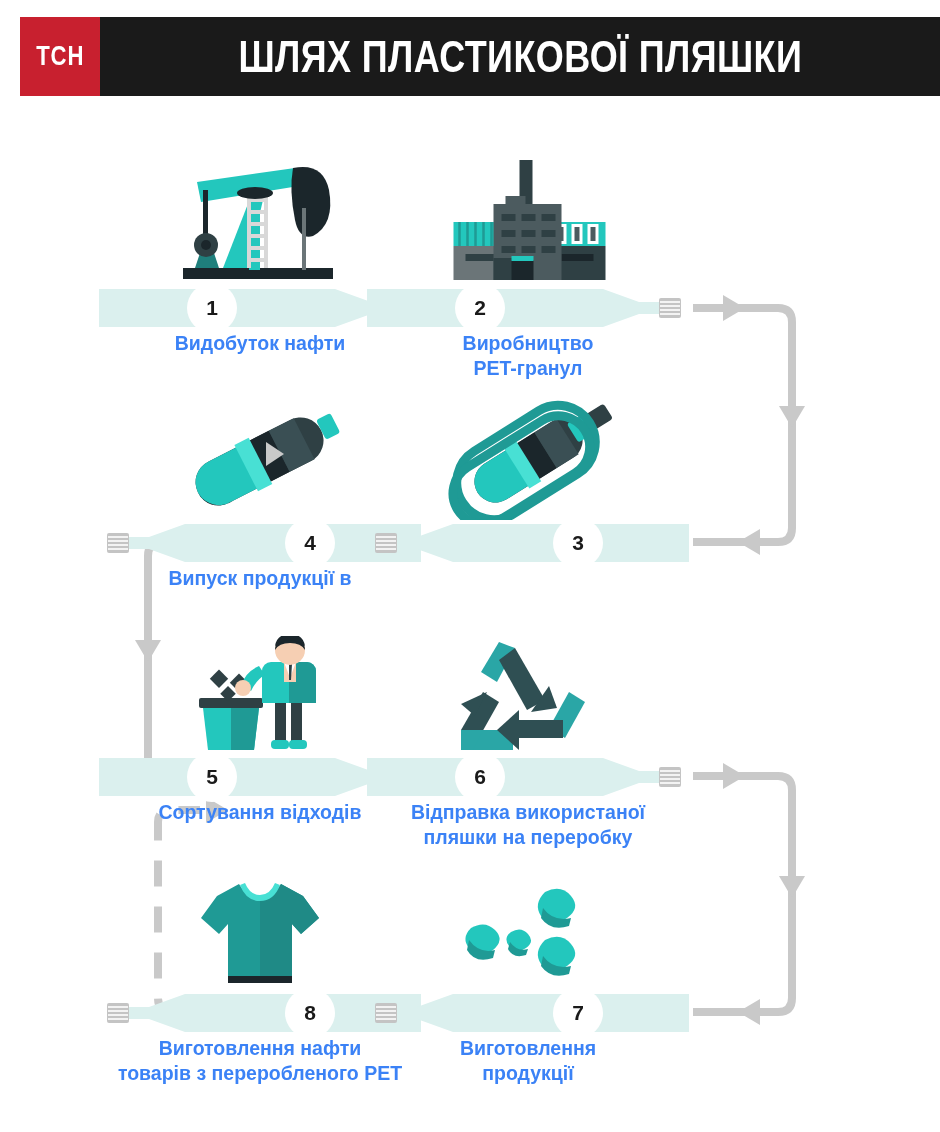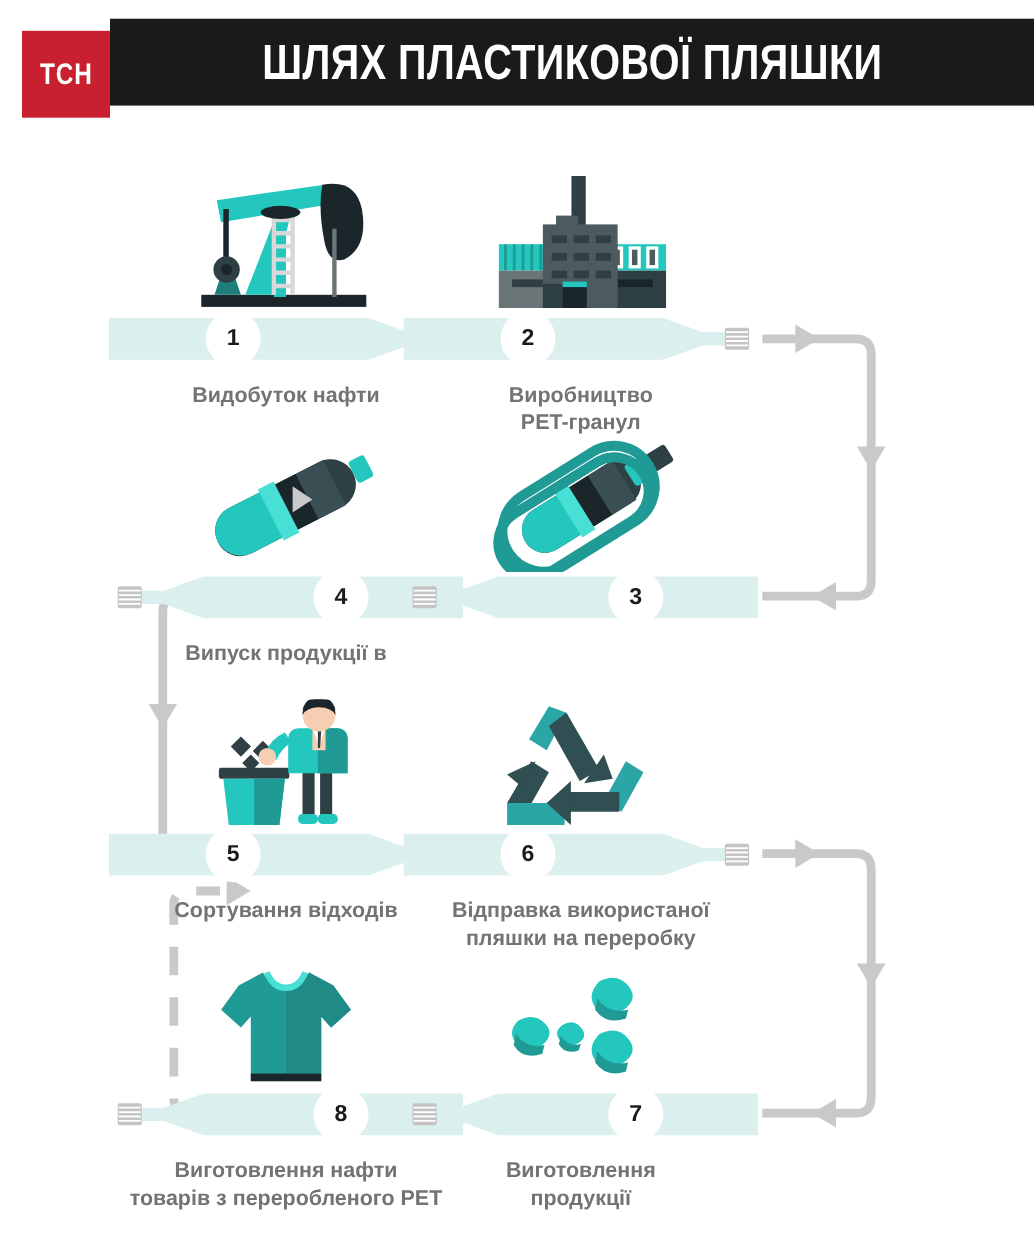--- a/index.html
+++ b/index.html
@@ -7,21 +7,21 @@
     width:940px;height:1132px;
     background:#ffffff;
     font-family:"Liberation Sans","DejaVu Sans",sans-serif;
     position:relative;overflow:hidden;
   }
 
   
   .header{position:absolute;left:0;top:0;width:940px;height:110px;background:#ffffff;}
   .header-bar{position:absolute;left:100px;top:17px;width:840px;height:79px;background:#1a1a1a;}
   .logo-box{position:absolute;left:20px;top:17px;width:80px;height:79px;background:#c8202f;
-            display:flex;align-items:center;justify-content:center;margin-top:11px;}
+            display:flex;align-items:center;justify-content:center;}
   .logo-text{color:#ffffff;font-weight:bold;font-size:27px;letter-spacing:1px;
              font-family:"Liberation Sans",sans-serif;transform:scaleX(.82);}
   .header-title{position:absolute;left:100px;top:17px;width:840px;height:79px;
                 display:flex;align-items:center;justify-content:center;
                 color:#ffffff;font-size:45px;font-weight:bold;letter-spacing:.5px;
                 transform-origin:center;text-align:right;}
   .header-title span{display:inline-block;transform:scaleX(.80);white-space:nowrap;}
 
   
   .canvas{position:absolute;left:0;top:110px;width:940px;height:1022px;}
@@ -35,22 +35,22 @@
   .icon-wrap svg{position:absolute;left:50%;transform:translateX(-50%);bottom:0;}
 
   .label-row{position:relative;width:330px;height:46px;}
   .bottle{position:absolute;left:0;top:0;width:330px;height:46px;}
   .num{position:absolute;top:-2px;width:50px;height:50px;border-radius:50%;
        background:#ffffff;display:flex;align-items:center;justify-content:center;
        color:#1a1a1a;font-size:21px;font-weight:bold;}
   .num.right-side{left:190px;}
   .num.left-side{left:92px;}
 
-  .caption{width:330px;text-align:center;color:#737373;font-size:19.5px;
-           line-height:25px;font-weight:600;margin-top:16px;}
+  .caption{width:330px;text-align:center;color:#3b82f6;font-size:19.5px;
+           line-height:25px;font-weight:600;margin-top:0;}
   .caption div{white-space:nowrap;}
 </style>
 </head>
 <body>
 
 <div class="header">
   <div class="logo-box">
     <div class="logo-text">ТСН</div>
   </div>
   <div class="header-bar"></div>

